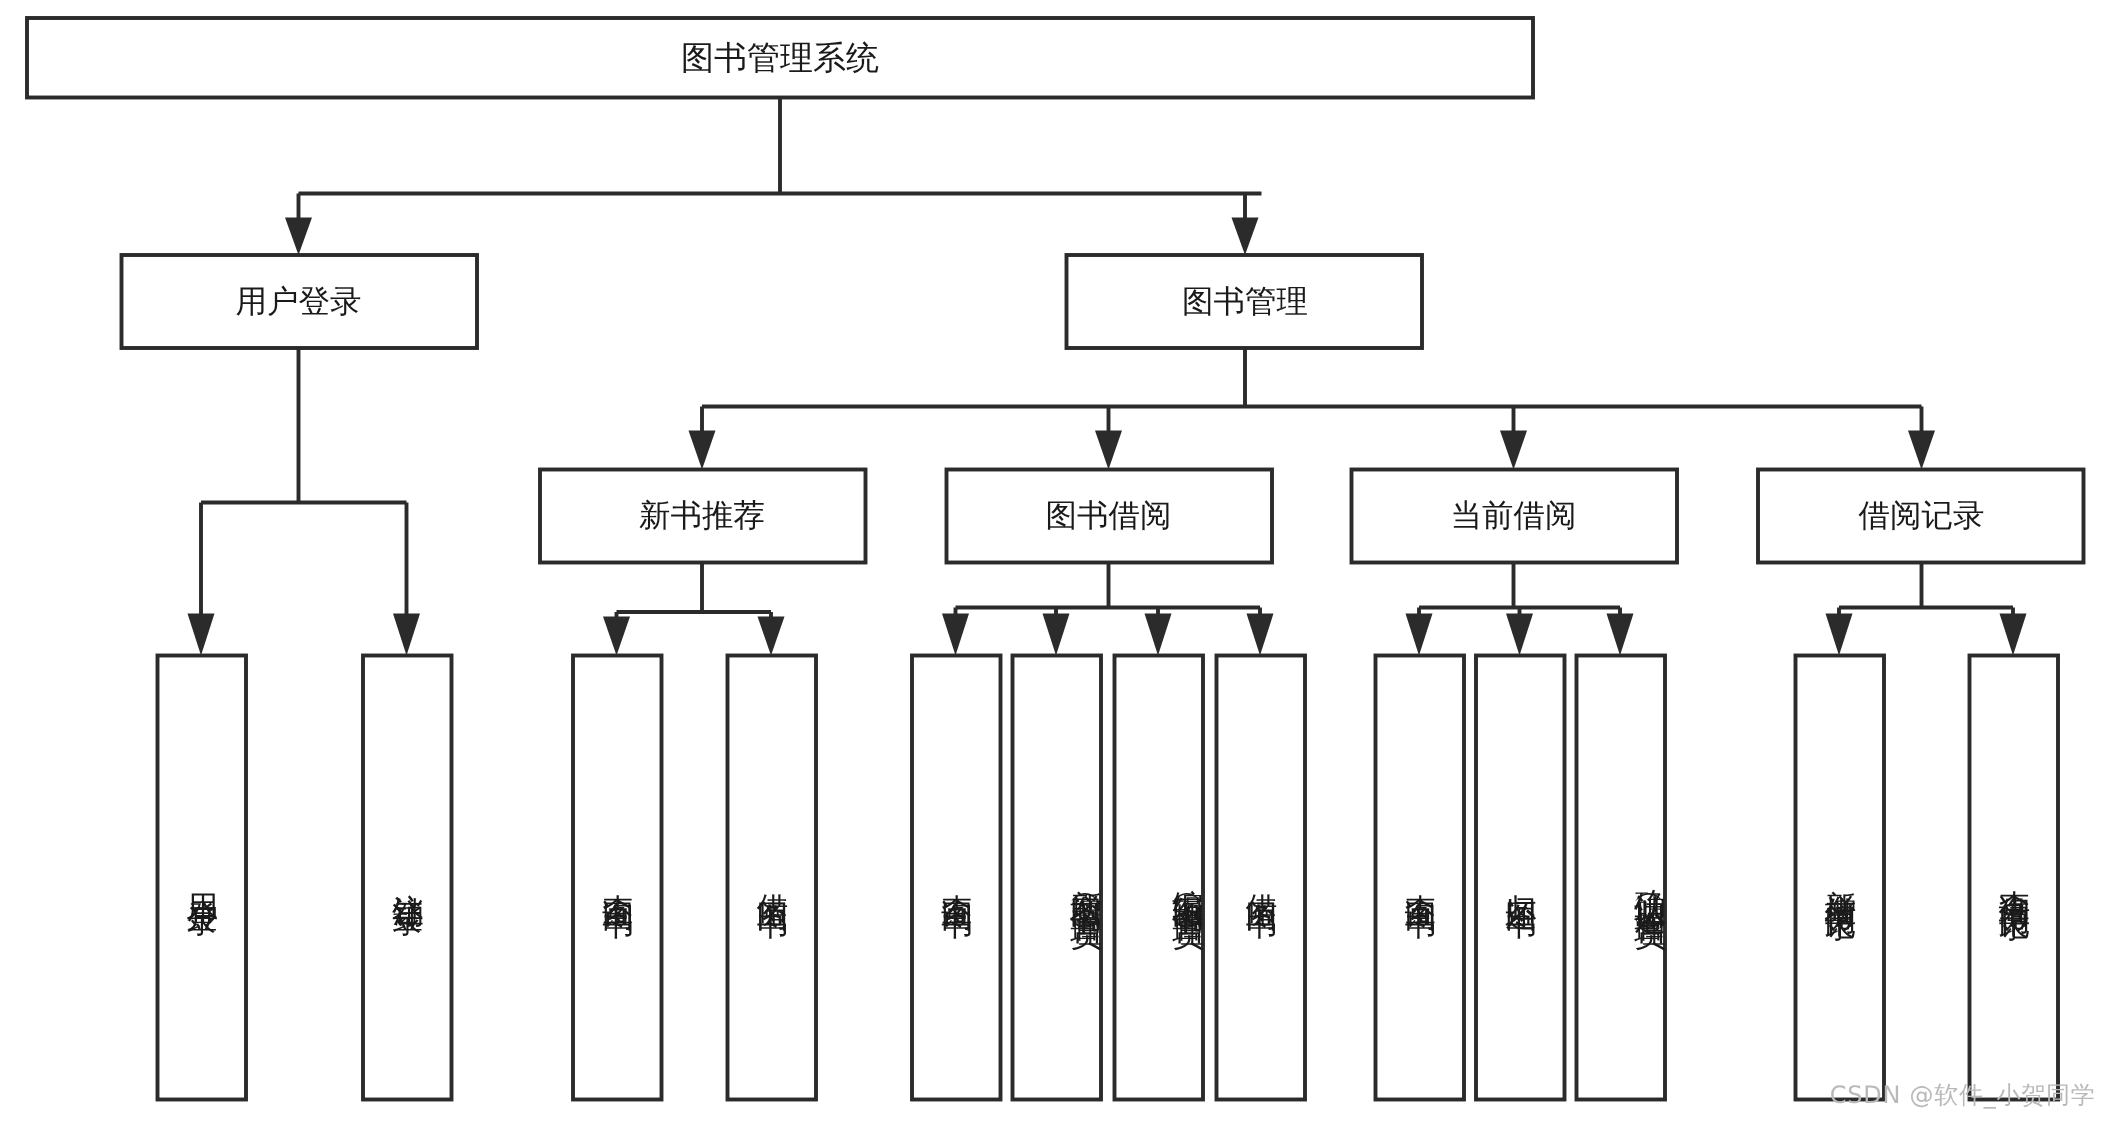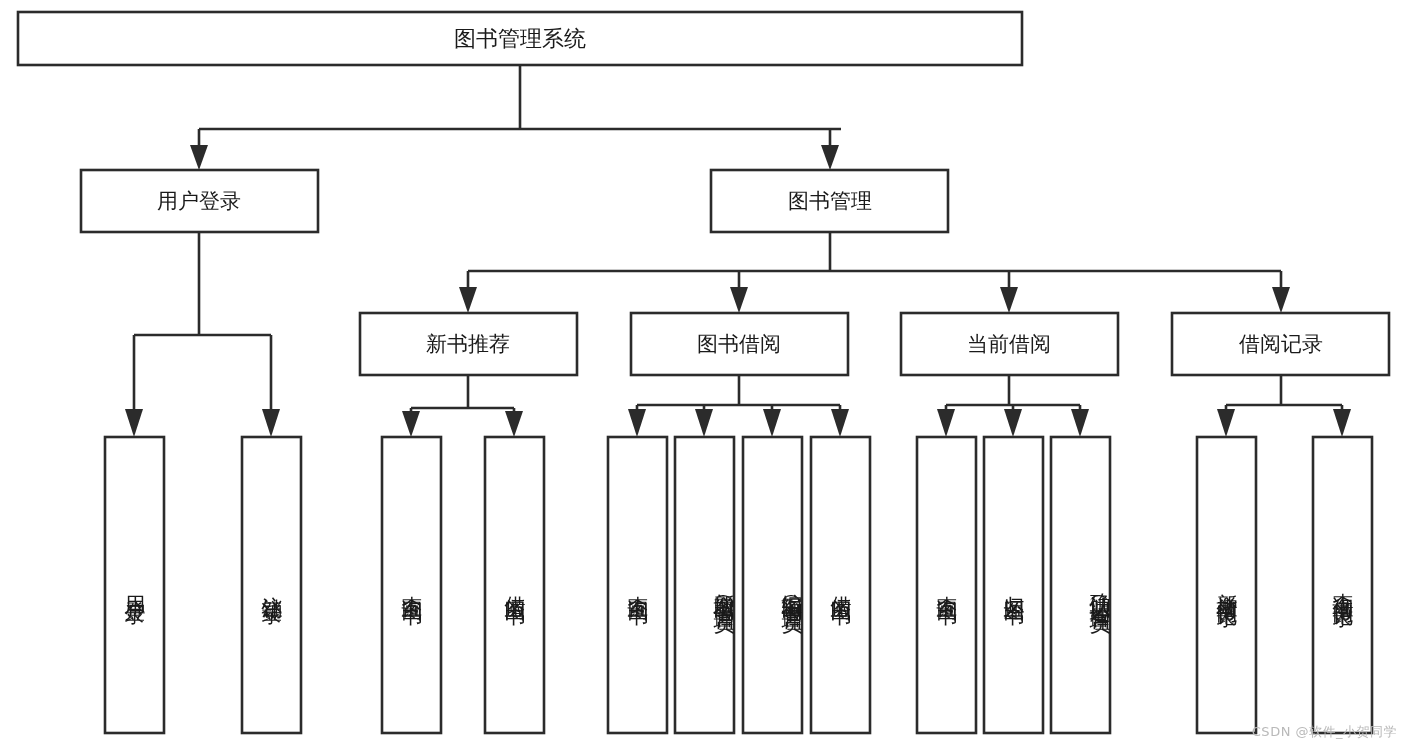--- a/index.html
+++ b/index.html
@@ -65,21 +65,21 @@
     pointer-events: none;
     display: flex;
     align-items: center;
     justify-content: center;
   }
   .watermark {
     position: absolute;
     right: 8px;
     bottom: 6px;
     font-family: "DejaVu Sans", "Liberation Sans", sans-serif;
-    font-size: 13px;
+    font-size: 16px;
     color: #b9b9b9;
     letter-spacing: 0.5px;
     white-space: nowrap;
   }
 </style>
 </head>
 <body>
 
 <div id="diagram-root">
 

